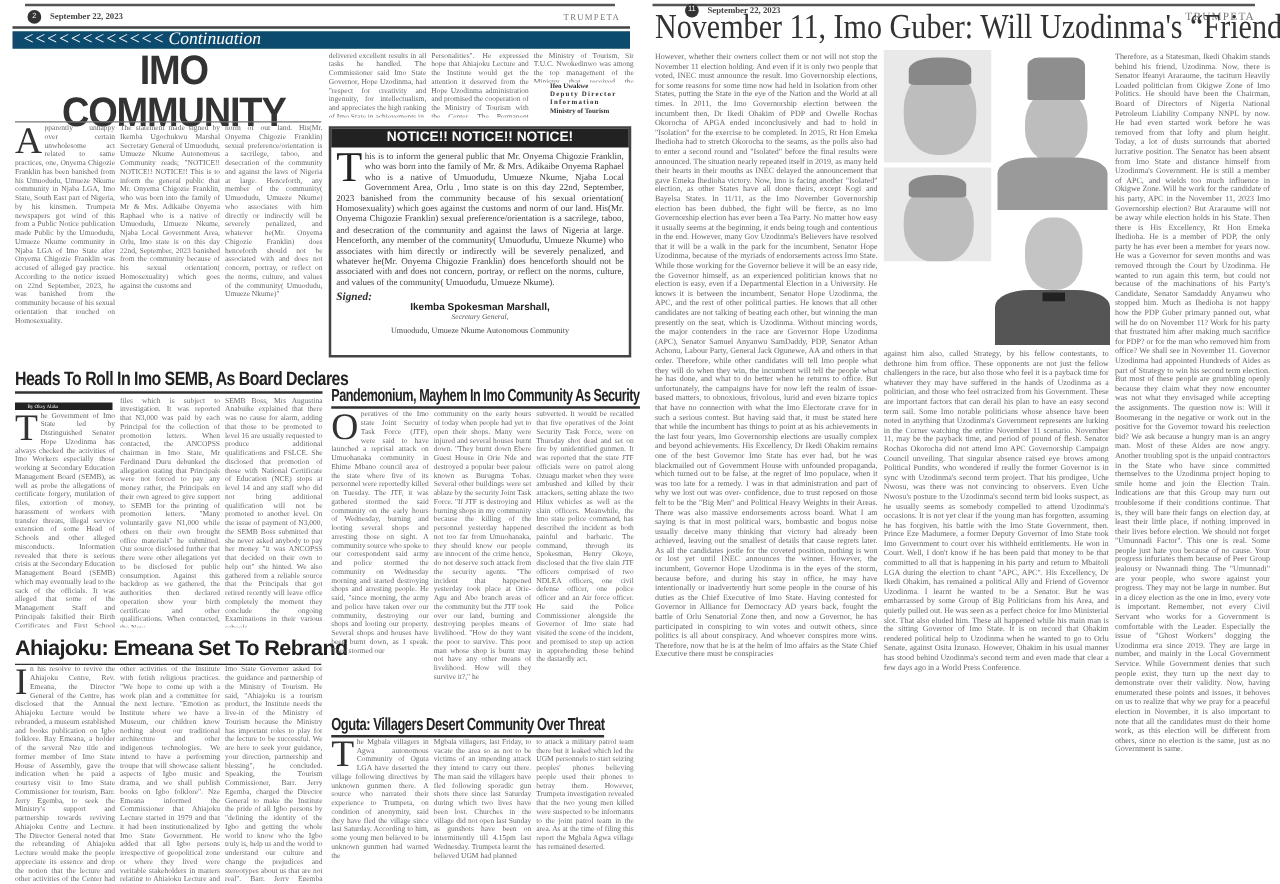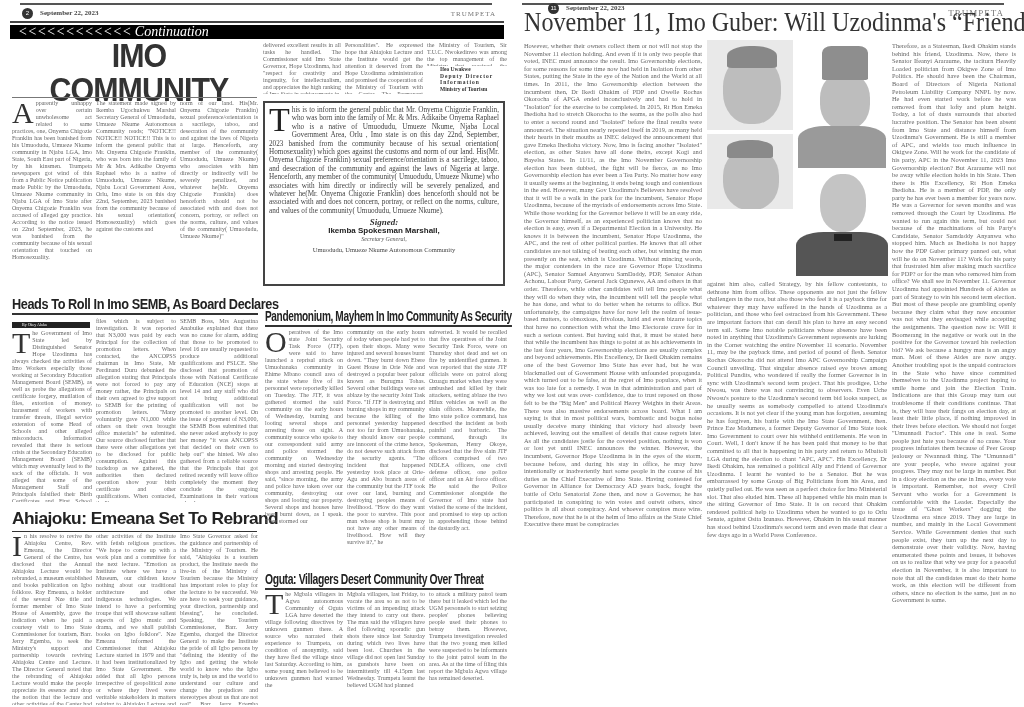--- a/index.html
+++ b/index.html
@@ -7,31 +7,31 @@
 body{font-family:"Liberation Serif",serif;color:#333;position:relative}
 .page{position:absolute;top:0;height:707px;overflow:hidden;background:#fff}
 .pageL{left:0;width:512px}
 .pageR{left:512px;width:512px}
 .topline{position:absolute;top:3px;left:20px;right:20px;height:2px;background:#555}
 .hdr{position:absolute;top:8px;left:22px;right:8px;height:14px;font-size:8px;color:#444}
 .pgnum{position:absolute;left:0;top:0;width:11px;height:11px;border-radius:50%;background:#333;color:#fff;font-size:6px;text-align:center;line-height:11px;font-family:"Liberation Sans",sans-serif}
 .hdate{position:absolute;left:18px;top:1px;font-weight:bold;font-size:7px}
 .brand{position:absolute;right:8px;top:2px;font-size:7px;letter-spacing:1px;color:#777}
 .hline{position:absolute;top:21px;left:10px;right:8px;height:2px;background:#444}
-.contbar{position:absolute;top:25px;left:10px;right:8px;height:14px;background:#000000;color:#fff;font-size:14px;font-style:italic;padding-left:8px;line-height:14px}
+.contbar{position:absolute;top:25px;left:10px;right:8px;height:14px;background:#0c4a6e;color:#fff;font-size:14px;font-style:italic;padding-left:8px;line-height:14px}
 .imo{position:absolute;top:39px;left:24px;width:230px;text-align:center;font-family:"Liberation Sans",sans-serif;font-weight:900;font-size:33px;color:#333;letter-spacing:-1px;transform:scaleX(0.92);line-height:34px}
 .imosub{position:absolute;top:74px;left:24px;width:230px;text-align:center;font-family:"Liberation Sans",sans-serif;font-weight:bold;font-size:10px;color:#444;line-height:11px}
 .txt{font-size:6px;line-height:7px;color:#666;text-align:justify;position:absolute;overflow:hidden}
 .rule{position:absolute;height:1px;background:#777}
 .dropcap{float:left;font-size:30px;line-height:26px;margin-right:2px;color:#333}
 .notice{position:absolute;top:101px;left:263px;width:242px;height:185px;border:2px solid #444;background:#fff}
 .notice-title{background:#222;color:#fff;text-align:center;font-family:"Liberation Sans",sans-serif;font-weight:bold;font-size:11px;height:15px;line-height:15px}
 .notice-body{font-size:7.2px;line-height:8.4px;color:#444;text-align:justify;padding:3px 4px}
 .notice-body .dc{float:left;font-size:34px;line-height:28px;margin-right:2px;color:#222}
-.signed{text-align:center;font-style:italic;font-weight:bold;font-size:9px;color:#333;margin-top:3px}
+.signed{text-align:left;font-style:italic;font-weight:bold;font-size:9px;color:#333;margin-top:3px}
 .signer{text-align:center;font-family:"Liberation Sans",sans-serif;font-weight:bold;font-size:8px;color:#222}
 .srole{text-align:center;font-style:italic;font-size:6px;color:#555}
 .scomm{text-align:center;font-size:6.5px;color:#444;margin-top:2px}
 .headline{position:absolute;font-family:"Liberation Sans",sans-serif;font-weight:bold;color:#222;white-space:nowrap;border-bottom:2px solid #333;letter-spacing:-0.5px}
 .byline{position:absolute;background:#222;color:#fff;font-size:4px;height:6px;line-height:6px;padding-left:10px}
 .bigtitle{position:absolute;top:5px;left:12px;width:500px;font-size:28px;line-height:34px;color:#333;white-space:nowrap;transform:scaleX(0.86);transform-origin:left top;font-family:"Liberation Serif",serif}
 .photo{position:absolute;background:#e9e9e9;overflow:hidden}
 .face{position:absolute;border-radius:45%;background:#bdbdbd}
 .cap{position:absolute;background:#9a9a9a;border-radius:45% 45% 10% 10%}
 .body2{position:absolute;background:#6b6b6b}
@@ -60,20 +60,21 @@
     <div>Ministry of Tourism</div>
   </div>
 
   <div class="rule" style="left:12px;top:97px;width:245px"></div>
 
   <div class="txt" style="left:12px;top:100px;width:80px;height:190px"><span class="dropcap">A</span><span>pparently unhappy over certain unwholesome act related to same practices, one, Onyema Chigozie Franklin has been banished from his Umuodudu, Umueze Nkume community in Njaba LGA, Imo State, South East part of Nigeria, by his kinsmen. Trumpeta newspapers got wind of this from a Public Notice publication made Public by the Umuodudu, Umueze Nkume community in Njaba LGA of Imo State after Onyema Chigozie Franklin was accused of alleged gay practice. According to the notice issued on 22nd September, 2023, he was banished from the community because of his sexual orientation that touched on Homosexuality.</span></div>
   <div class="txt" style="left:96px;top:100px;width:80px;height:190px">The statement made signed by Ikemba Ugochukwu Marshal Secretary General of Umuodudu, Umueze Nkume Autonomous Community reads; "NOTICE!! NOTICE!! NOTICE!! This is to inform the general public that Mr. Onyema Chigozie Franklin, who was born into the family of Mr &amp; Mrs. Adikaibe Onyema Raphael who is a native of Umuodudu, Umueze Nkume, Njaba Local Government Area, Orlu, Imo state is on this day 22nd, September, 2023 banished from the community because of his sexual orientation( Homosexuality) which goes against the customs and</div>
   <div class="txt" style="left:180px;top:100px;width:78px;height:190px">norm of our land. His(Mr. Onyema Chigozie Franklin) sexual preference/orientation is a sacrilege, taboo, and desecration of the community and against the laws of Nigeria at large. Henceforth, any member of the community( Umuodudu, Umueze Nkume) who associates with him directly or indirectly will be severely penalized, and whatever he(Mr. Onyema Chigozie Franklin) does henceforth should not be associated with and does not concern, portray, or reflect on the norms, culture, and values of the community( Umuodudu, Umueze Nkume)"</div>
 
   <div class="notice">
+    <div class="notice-title">NOTICE!! NOTICE!! NOTICE!</div>
     <div class="notice-body">
       <span class="dc">T</span><span>his is to inform the general public that Mr. Onyema Chigozie Franklin, who was born into the family of Mr. &amp; Mrs. Adikaibe Onyema Raphael who is a native of Umuodudu, Umueze Nkume, Njaba Local Government Area, Orlu , Imo state is on this day 22nd, September, 2023 banished from the community because of his sexual orientation( Homosexuality) which goes against the customs and norm of our land. His(Mr. Onyema Chigozie Franklin) sexual preference/orientation is a sacrilege, taboo, and desecration of the community and against the laws of Nigeria at large. Henceforth, any member of the community( Umuodudu, Umueze Nkume) who associates with him directly or indirectly will be severely penalized, and whatever he(Mr. Onyema Chigozie Franklin) does henceforth should not be associated with and does not concern, portray, or reflect on the norms, culture, and values of the community( Umuodudu, Umueze Nkume).</span>
       <div style="clear:both"></div>
       <div class="signed">Signed:</div>
       <div class="signer">Ikemba Spokesman Marshall,</div>
       <div class="srole">Secretary General,</div>
       <div class="scomm">Umuodudu, Umueze Nkume Autonomous Community</div>
     </div>
   </div>
 

